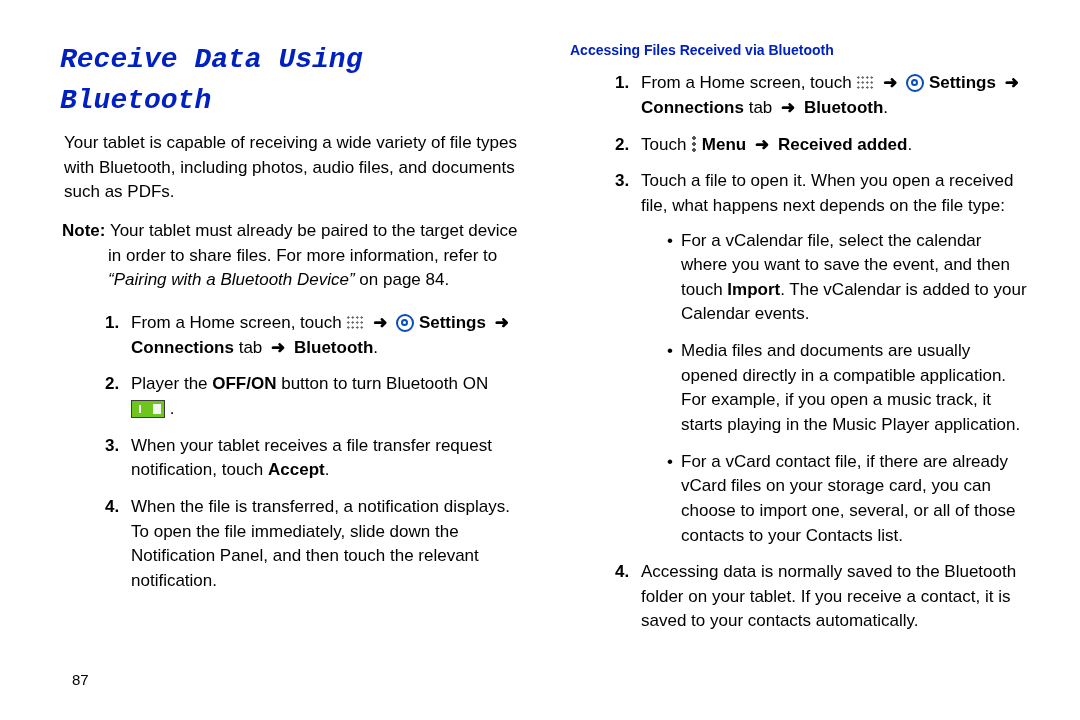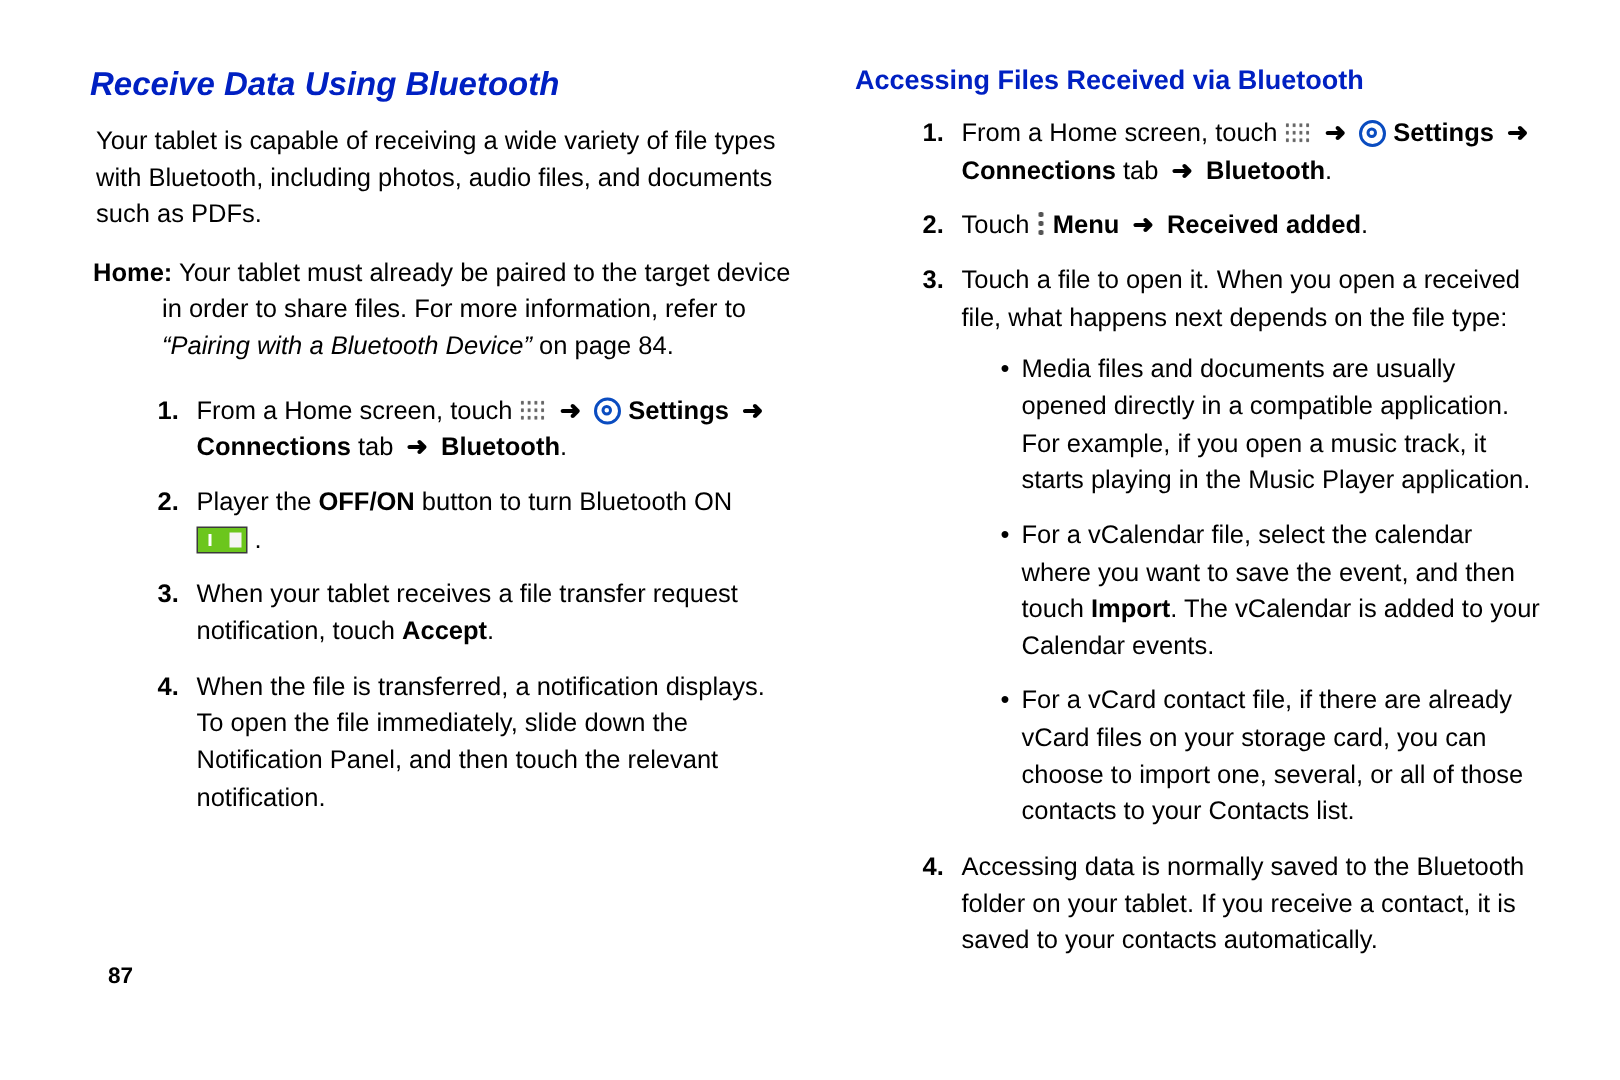--- a/index.html
+++ b/index.html
@@ -20,27 +20,28 @@
   }
   .col {
     flex: 1 1 50%;
     font-size: 17px;
     line-height: 1.45;
   }
   h2.receive {
     color: #0020c2;
     font-style: italic;
     font-weight: 800;
-    font-size: 22px;
+    font-size: 28px;
     margin: 0 0 10px 0;
+    font-family: Liberation Mono, monospace;
   }
   h3.accessing {
     color: #0020c2;
     font-weight: 800;
-    font-size: 18px;
+    font-size: 14px;
     margin: 0 0 8px 0;
   }
   .para {
     margin: 0 0 14px 4px;
   }
   .note {
     margin: 14px 0 18px 2px;
   }
   .note .note-body {
     display: block;
@@ -155,41 +156,40 @@
     position: absolute;
     left: 7px;
     top: 4px;
     width: 2px;
     height: 8px;
     background: #fff;
   }
   .page-num {
     position: absolute;
     left: 72px;
-    bottom: 61px;
+    bottom: 32px;
     font-size: 15px;
-    font-weight: bold;
   }
   .rel {
     position: relative;
     height: 100%;
   }
 </style>
 </head>
 <body>
 
 <div class="rel">
 <div class="page">
   <div class="col">
     <h2 class="receive">Receive Data Using Bluetooth</h2>
 
     <p class="para">Your tablet is capable of receiving a wide variety of file types with Bluetooth, including photos, audio files, and documents such as PDFs.</p>
 
     <div class="note">
-      <span class="b">Home:</span>
+      <span class="b">Note:</span>
       <span>Your tablet must already be paired to the target device</span>
       <span class="note-body">
         <span>in order to share files. For more information, refer to</span><br>
         <span class="ref">“Pairing with a Bluetooth Device”</span><span> on page 84.</span>
       </span>
     </div>
 
     <ol class="steps">
       <li>
         <span>From a Home screen, touch </span>
@@ -229,24 +229,24 @@
       <li>
         <span>Touch </span>
         <span class="icon-menu"></span>
         <span class="b">Menu</span>
         <span class="arrow">➜</span>
         <span class="b">Received added</span>.
       </li>
       <li>
         <span>Touch a file to open it. When you open a received file, what happens next depends on the file type:</span>
         <ul class="bullets">
-          <li>Media files and documents are usually opened directly in a compatible application. For example, if you open a music track, it starts playing in the Music Player application.</li>
           <li>
             <span>For a vCalendar file, select the calendar where you want to save the event, and then touch </span><span class="b">Import</span><span>. The vCalendar is added to your Calendar events.</span>
           </li>
+          <li>Media files and documents are usually opened directly in a compatible application. For example, if you open a music track, it starts playing in the Music Player application.</li>
           <li>For a vCard contact file, if there are already vCard files on your storage card, you can choose to import one, several, or all of those contacts to your Contacts list.</li>
         </ul>
       </li>
       <li>Accessing data is normally saved to the Bluetooth folder on your tablet. If you receive a contact, it is saved to your contacts automatically.</li>
     </ol>
   </div>
 </div>
 
 <div class="page-num">87</div>
 </div>

